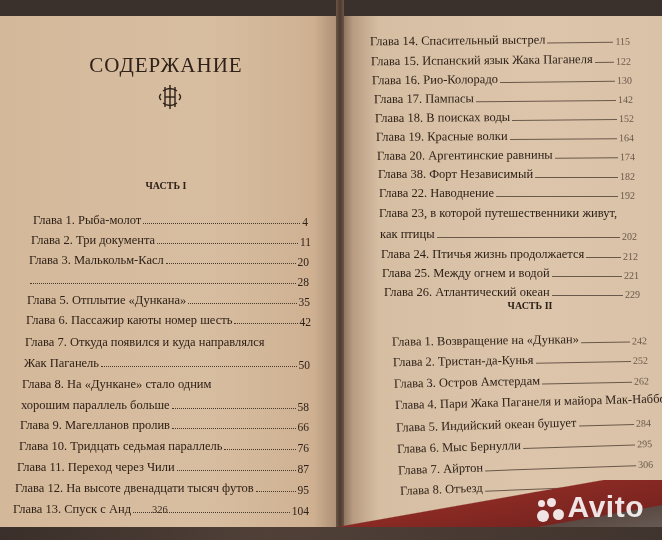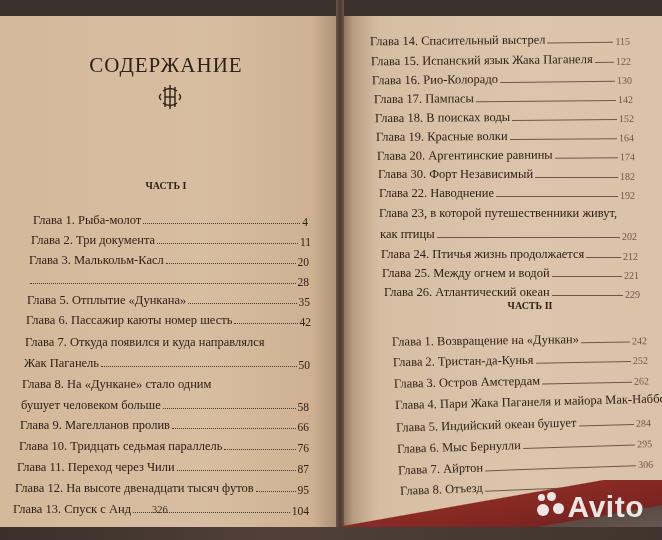--- a/index.html
+++ b/index.html
@@ -50,21 +50,21 @@
     flex:1 1 auto; border-bottom:1px dotted #4a3a2e; margin:0 2px 4px 2px; min-width:6px;
   }
   .toc-row .num { flex:0 0 auto; font-size:11.5px; }
   .toc-row.right .leader { border-bottom:1px solid #6a584a; }
   .toc-row.right .num { color:#6a584a; font-size:10px; }
   .toc-row.cont { font-size:12.5px; }
   .pagenum {
     position:absolute; font-size:10.5px; color:#3a2b20;
   }
   .watermark {
-    position:absolute; right:18px; bottom:16px; display:flex; align-items:flex-start;
+    position:absolute; right:18px; bottom:16px; display:flex; align-items:flex-end;
     color:rgba(255,255,255,0.88); font-family:"Liberation Sans","DejaVu Sans",sans-serif;
     font-size:30px; font-weight:bold; letter-spacing:0.5px;
   }
   .watermark .dots { position:relative; width:30px; height:28px; margin-right:3px; }
   .watermark .dots span { position:absolute; background:rgba(255,255,255,0.88); border-radius:50%; }
 </style>
 </head>
 <body>
 
 <div class="page page-left">
@@ -113,21 +113,21 @@
     </div>
   <div class="toc-row" style="left:24px;width:286px;top:339px;">
       <span class="txt">Жак Паганель</span>
       <span class="leader"></span>
       <span class="num">50</span>
     </div>
   <div class="toc-row cont" style="left:22px;width:286px;top:360px;">
       <span class="txt">Глава 8. На «Дункане» стало одним</span>
     </div>
   <div class="toc-row" style="left:21px;width:288px;top:381px;">
-      <span class="txt">бушует человеком больше</span>
+      <span class="txt">хорошим параллель больше</span>
       <span class="leader"></span>
       <span class="num">58</span>
     </div>
   <div class="toc-row" style="left:20px;width:289px;top:401px;">
       <span class="txt">Глава 9. Магелланов пролив</span>
       <span class="leader"></span>
       <span class="num">66</span>
     </div>
   <div class="toc-row" style="left:19px;width:290px;top:422px;">
       <span class="txt">Глава 10. Тридцать седьмая параллель</span>
@@ -183,21 +183,21 @@
       <span class="txt">Глава 19. Красные волки</span>
       <span class="leader"></span>
       <span class="num">164</span>
     </div>
   <div class="toc-row right" style="left:37px;width:258px;top:131px;transform:rotate(-0.4deg);">
       <span class="txt">Глава 20. Аргентинские равнины</span>
       <span class="leader"></span>
       <span class="num">174</span>
     </div>
   <div class="toc-row right" style="left:38px;width:257px;top:150px;">
-      <span class="txt">Глава 30. Форт Независимый</span>
+      <span class="txt">Глава 38. Форт Независимый</span>
       <span class="leader"></span>
       <span class="num">182</span>
     </div>
   <div class="toc-row right" style="left:39px;width:256px;top:169px;">
       <span class="txt">Глава 22. Наводнение</span>
       <span class="leader"></span>
       <span class="num">192</span>
     </div>
   <div class="toc-row right cont" style="left:39px;width:256px;top:189px;">
       <span class="txt">Глава 23, в которой путешественники живут,</span>

